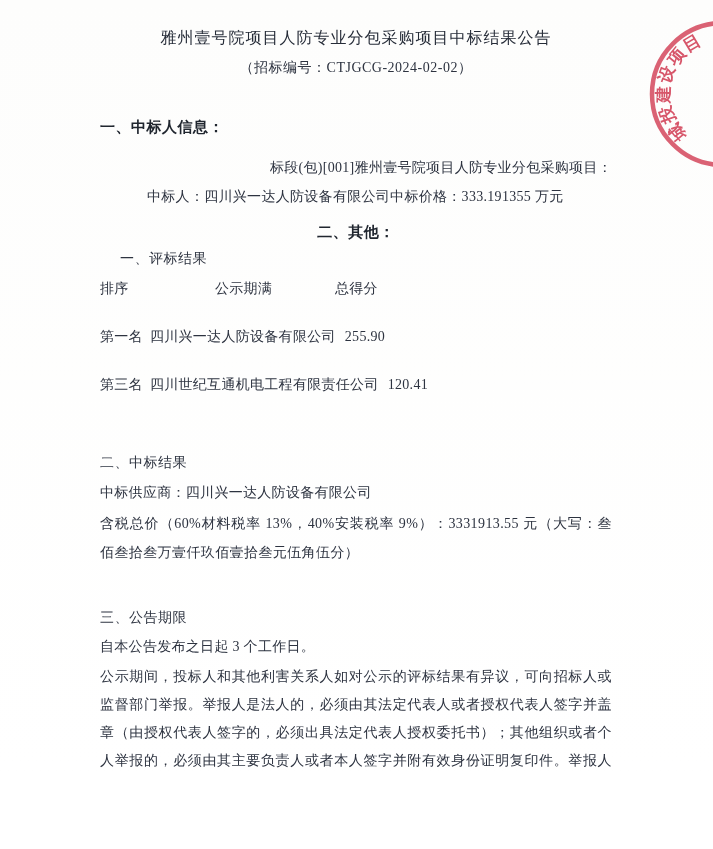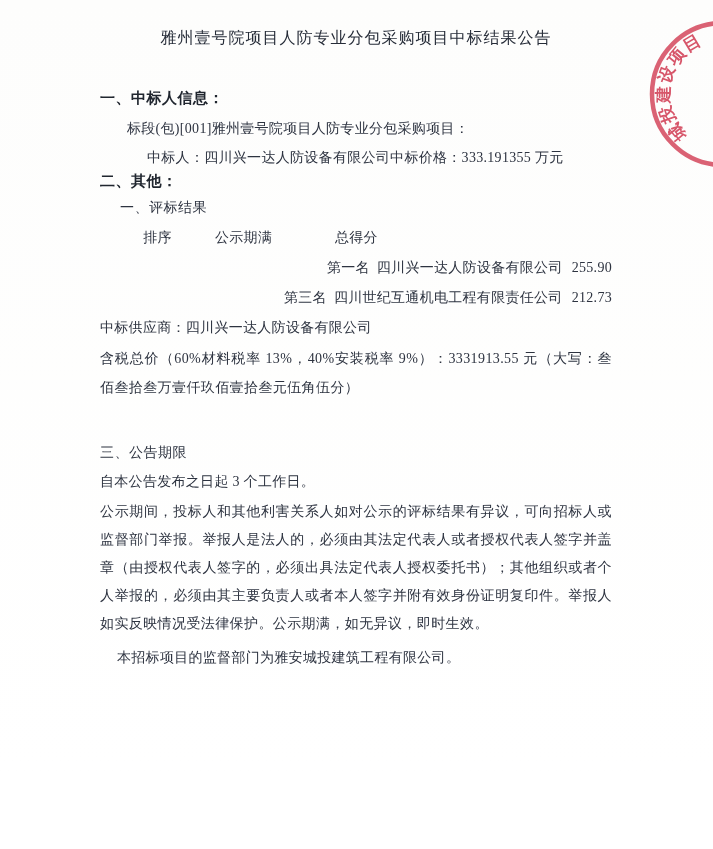--- a/index.html
+++ b/index.html
@@ -41,64 +41,66 @@
   .para {
     font-size: 14px; line-height: 28px;
     text-align: justify; letter-spacing: 0.4px; font-family: Liberation Serif, serif;
   }
   .mt-section { margin-top: 40px; }
   .indent-1 { padding-left: 27px; }
   .indent-2 { padding-left: 47px; }
   .indent-small { padding-left: 20px; }
   .indent-body { padding-left: 17px; }
   .winner-row .price-group { display: inline-block; }
-  .eval-header .col-rank { display: inline-block; width: 115px; text-align: center; }
+  .eval-header .col-rank { display: inline-block; width: 115px; }
   .eval-header .col-name { display: inline-block; width: 120px; }
-  .eval-row { margin-top: 11px; text-align: right; }
+  .eval-row { margin-top: 29px; }
   .eval-row .rank { margin-right: 7px; }
   .eval-row .score { margin-left: 9px; }
   .stamp {
     position: absolute; top: 0; right: 0;
     pointer-events: none;
   }
   .stamp text {
     font-family: "Liberation Serif", "DejaVu Serif", serif;
     font-weight: bold;
   }
 </style>
 </head>
 <body>
 
 <div class="page">
 
   <div class="doc-title">雅州壹号院项目人防专业分包采购项目中标结果公告</div>
+  <div class="doc-subtitle">（招标编号：CTJGCG-2024-02-02）</div>
 
   <div class="h-main mt-section" style="margin-top:40px;">一、中标人信息：</div>
 
-  <div class="line indent-1" style="margin-top:11px;">标段(包)[001]雅州壹号院项目人防专业分包采购项目：</div>
+  <div class="line indent-1" style="margin-top:21px;text-align:right;">标段(包)[001]雅州壹号院项目人防专业分包采购项目：</div>
 
   <div class="line indent-2 winner-row" style="margin-top:10px;">
     <span>中标人：</span><span>四川兴一达人防设备有限公司</span><span class="price-group"><span>中标价格：</span><span>333.191355 万元</span></span>
   </div>
 
-  <div class="h-main" style="margin-top:4px;">二、其他：</div>
+  <div class="h-main" style="margin-top:16px;text-align:center;">二、其他：</div>
 
   <div class="h-sub indent-small" style="margin-top:7px;">一、评标结果</div>
 
   <div class="line eval-header" style="margin-top:11px;">
     <span class="col-rank">排序</span><span class="col-name">公示期满</span><span>总得分</span>
   </div>
 
   <div class="line eval-row">
     <span class="rank">第一名</span><span>四川兴一达人防设备有限公司</span><span class="score">255.90</span>
   </div>
   <div class="line eval-row">
-    <span class="rank">第三名</span><span>四川世纪互通机电工程有限责任公司</span><span class="score">212.73</span>
+    <span class="rank">第三名</span><span>四川世纪互通机电工程有限责任公司</span><span class="score">120.41</span>
   </div>
 
+  <div class="h-sub" style="margin-top:59px;">二、中标结果</div>
 
   <div class="line" style="margin-top:11px;">中标供应商：四川兴一达人防设备有限公司</div>
 
   <div class="para" style="margin-top:7px; line-height:29px;">含税总价（60%材料税率 13%，40%安装税率 9%）：3331913.55 元（大写：叁佰叁拾叁万壹仟玖佰壹拾叁元伍角伍分）</div>
 
   <div class="h-sub" style="margin-top:41px;">三、公告期限</div>
 
   <div class="line" style="margin-top:10px;">自本公告发布之日起 3 个工作日。</div>
 
   <div class="para" style="margin-top:7px;">公示期间，投标人和其他利害关系人如对公示的评标结果有异议，可向招标人或监督部门举报。举报人是法人的，必须由其法定代表人或者授权代表人签字并盖章（由授权代表人签字的，必须出具法定代表人授权委托书）；其他组织或者个人举报的，必须由其主要负责人或者本人签字并附有效身份证明复印件。举报人如实反映情况受法律保护。公示期满，如无异议，即时生效。</div>

